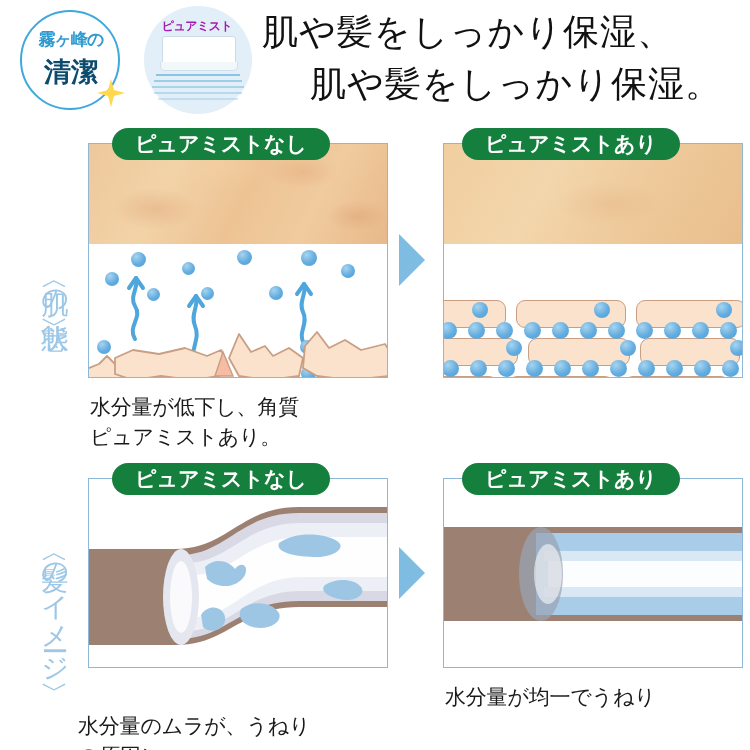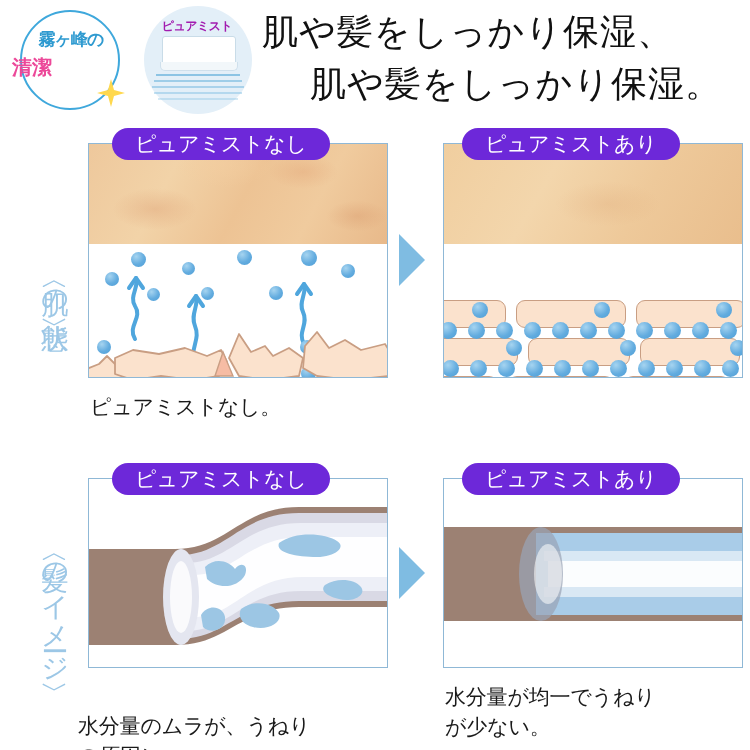--- a/index.html
+++ b/index.html
@@ -20,22 +20,22 @@
     position:absolute;left:8px;top:4px;width:100px;height:100px;
     border:2px solid #3FA8DC;border-radius:50%;
     background:#ffffff;box-sizing:border-box;
   }
   .logo-line1{
     position:absolute;left:0;top:22px;width:118px;text-align:center;
     font-size:17px;color:#2E9AD0;letter-spacing:-1px;
     font-family:"DejaVu Sans",sans-serif;font-weight:bold;
   }
   .logo-line2{
-    position:absolute;left:0;top:48px;width:118px;
-    font-size:20px;color:#ec4899;letter-spacing:0px;
+    position:absolute;left:0;top:48px;width:118px;text-align:center;
+    font-size:27px;color:#0c4a6e;letter-spacing:0px;
     font-family:"DejaVu Sans",sans-serif;font-weight:bold;
   }
   .sparkle{position:absolute;left:84px;top:72px;width:30px;height:30px;}
 
   .ac-badge{position:absolute;left:140px;top:4px;width:114px;height:114px;}
   .ac-circle{
     position:absolute;left:4px;top:2px;width:108px;height:108px;
     background:#E3EFF8;border-radius:50%;
   }
   .ac-label{
@@ -69,22 +69,22 @@
     font-family:"DejaVu Sans",sans-serif;
     writing-mode:vertical-rl;
   }
   .vlabel-skin{top:180px;height:215px;}
   .vlabel-hair{top:490px;height:232px;}
 
   
   .panel{position:absolute;box-sizing:border-box;border:1px solid #8FB8D6;background:#fff;overflow:hidden;}
   .badge{
     position:absolute;height:32px;line-height:32px;
-    background:#6d28d9;color:#ffffff;border-radius:16px;
-    font-size:21px;font-weight:normal;text-align:center;
+    background:#15803d;color:#ffffff;border-radius:16px;
+    font-size:21px;font-weight:bold;text-align:center;
     font-family:"DejaVu Sans",sans-serif;letter-spacing:0px;
     z-index:9;white-space:nowrap;
   }
 
   
   .photo{
     position:absolute;left:0;top:0;width:100%;height:100px;
     background:
       radial-gradient(ellipse 60px 30px at 22% 65%, rgba(214,140,95,.30), rgba(0,0,0,0) 70%),
       radial-gradient(ellipse 50px 24px at 72% 28%, rgba(221,150,105,.28), rgba(0,0,0,0) 70%),
@@ -201,21 +201,22 @@
           <path d="M198 100 L224 94 L252 100 L282 94 L300 104 L298 128 L254 132 L214 128 L198 118 Z"></path>
         </g>
         <g fill="#F6BCA4" stroke="#C99E83" stroke-width="1.4">
           <path d="M126 48 L134 24 L144 48 Z"></path>
           <path d="M186 90 L194 70 L204 90 Z"></path>
         </g>
       </svg>
     </div>
   </div>
   <div class="caption" style="left:90px;top:392px;width:300px;">
-    <div>ピュアミストなし。</div>
+    <div>水分量が低下し、角質</div>
+    <div>ピュアミストあり。</div>
   </div>
 
   <div class="tri" style="left:399px;top:234px;"></div>
 
   <div class="badge" style="left:462px;top:128px;width:218px;">ピュアミストあり</div>
   <div class="panel" style="left:443px;top:143px;width:300px;height:235px;">
     <div class="photo smooth"></div>
     <div class="diagram">
 
       <div class="cell neat" style="left:-22px;top:56px;width:82px;height:26px;"></div>
@@ -315,16 +316,15 @@
         <rect x="100" y="108" width="207" height="10" fill="#D9E8F4"></rect>
         <rect x="104" y="82" width="203" height="26" fill="#FFFFFF" opacity=".95"></rect>
 
         <ellipse cx="97" cy="95" rx="22" ry="47" fill="#9AA3B5" opacity=".72"></ellipse>
         <ellipse cx="104" cy="95" rx="14" ry="30" fill="#FFFFFF" opacity=".55"></ellipse>
       </svg>
     </div>
   </div>
   <div class="caption" style="left:445px;top:682px;width:300px;">
     <div>水分量が均一でうねり</div>
-    <div>が少ない。</div>
   </div>
 
 </div>
 
 </body></html>

